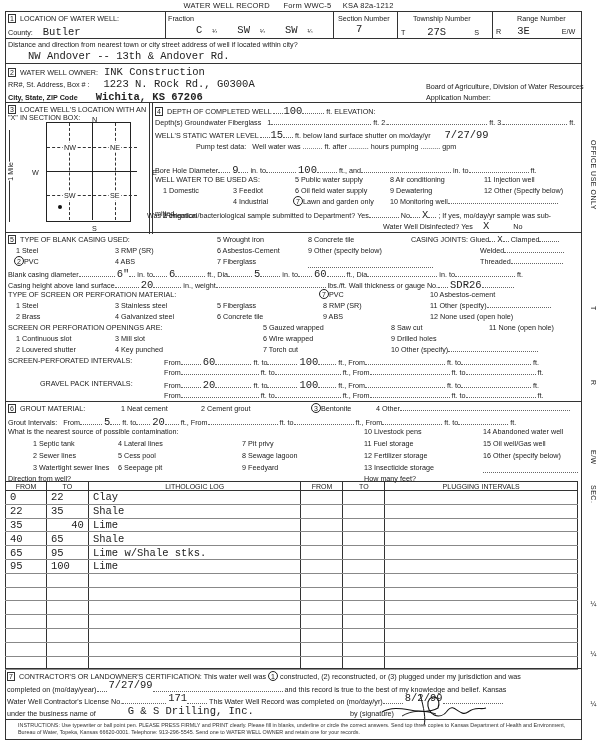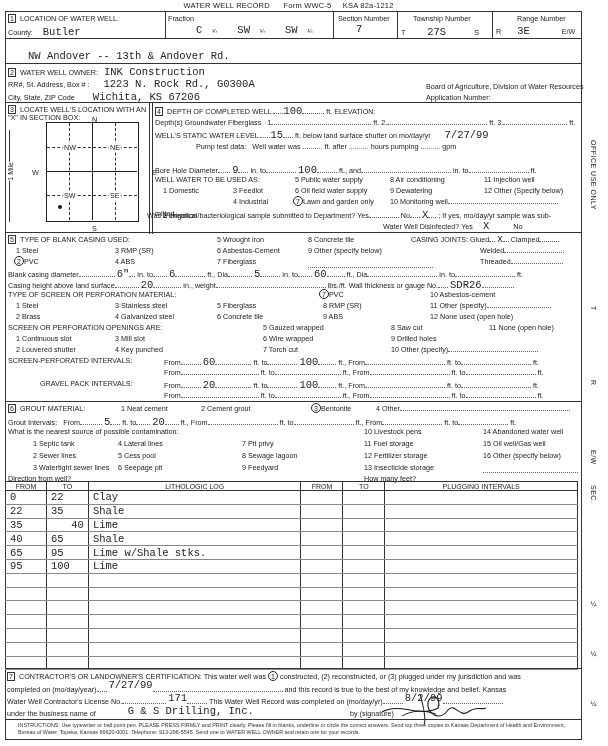--- a/index.html
+++ b/index.html
@@ -63,51 +63,52 @@
     <span class="mono" style="margin:0 26px 0 20px;">27S</span>
     <span>S</span>
   </div>
   <div class="abs" style="left:511px;top:2px;">Range Number</div>
   <div class="abs" style="left:490px;top:13px;">
     <span>R</span>
     <span class="mono" style="margin:0 30px 0 14px;">3E</span>
     <span>E/W</span>
   </div>
   <div class="hline" style="top:26px;"></div>
+  <div class="abs" style="left:2px;top:28px;">Distance and direction from nearest town or city street address of well if located within city?</div>
   <div class="abs mono" style="left:22px;top:38px;">NW Andover -- 13th &amp; Andover Rd.</div>
   <div class="hline" style="top:51px;"></div>
 
   <div class="abs" style="left:2px;top:54px;">
     <span class="secnum">2</span><span>WATER WELL OWNER:</span>
     <span class="mono" style="margin-left:4px;">INK Construction</span>
   </div>
   <div class="abs" style="left:2px;top:66px;">
     <span>RR#, St. Address, Box # :</span>
     <span class="mono" style="margin-left:12px;">1223 N. Rock Rd., G0300A</span>
   </div>
-  <div class="abs" style="left:2px;top:79px;">
+  <div class="abs" style="left:2px;top:79px;font-weight:bold;">
     <span>City, State, ZIP Code</span>
     <span class="mono" style="margin-left:16px;">Wichita, KS  67206</span>
   </div>
   <div class="abs" style="left:420px;top:70px;">Board of Agriculture, Division of Water Resources</div>
   <div class="abs" style="left:420px;top:81px;">Application Number:</div>
   <div class="hline" style="top:90px;"></div>
 
   <div class="abs" style="left:2px;top:93px;white-space:normal;width:140px;line-height:8px;">
     <span class="secnum">3</span><span>LOCATE WELL'S LOCATION WITH AN "X" IN SECTION BOX:</span>
   </div>
   <div class="vline" style="left:143px;top:90px;height:132px;"></div>
   <div class="vline" style="left:146px;top:90px;height:132px;"></div>
   <div class="abs" style="left:86px;top:103px;">N</div>
   <div class="abs" style="left:86px;top:212px;">S</div>
   <div class="abs" style="left:26px;top:156px;">W</div>
   <div class="abs" style="left:146px;top:156px;">E</div>
   <div class="abs" style="left:3px;top:118px;width:1px;height:92px;border-left:1px solid #333;"></div>
   <div class="abs" style="left:1px;top:150px;writing-mode:vertical-rl;transform:rotate(180deg);font-size:7px;background:#fff;">1 Mile</div>
-  <div class="sect-box" style="left:40px;top:110px;width:93px;height:100px;">
+  <div class="sect-box" style="left:40px;top:110px;width:85px;height:100px;">
     <div class="abs" style="left:45px;top:0;height:97px;border-left:1.5px solid #222;"></div>
     <div class="abs" style="left:0;top:48px;width:90px;border-top:1.5px solid #222;"></div>
     <div class="grid-dash" style="left:22px;top:0;height:97px;"></div>
     <div class="grid-dash" style="left:68px;top:0;height:97px;"></div>
     <div class="grid-dash-h" style="left:0;top:24px;width:90px;"></div>
     <div class="grid-dash-h" style="left:0;top:72px;width:90px;"></div>
     <div class="abs" style="left:16px;top:20px;background:#fff;padding:0 1px;">NW</div>
     <div class="abs" style="left:62px;top:20px;background:#fff;padding:0 1px;">NE</div>
     <div class="abs" style="left:16px;top:68px;background:#fff;padding:0 1px;">SW</div>
     <div class="abs" style="left:62px;top:68px;background:#fff;padding:0 1px;">SE</div>

